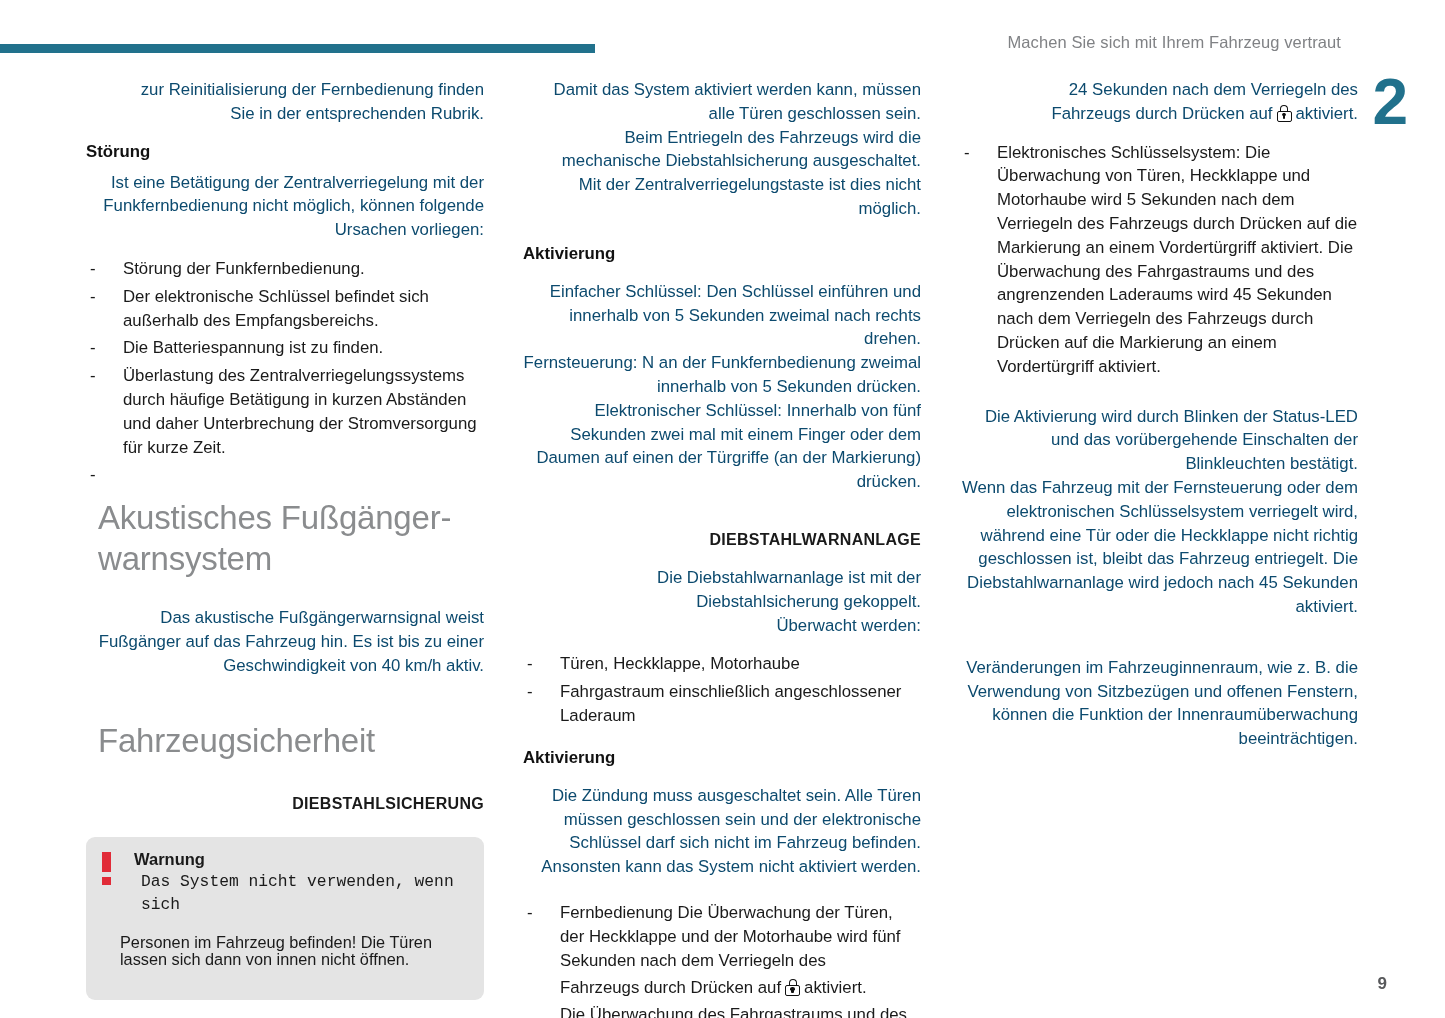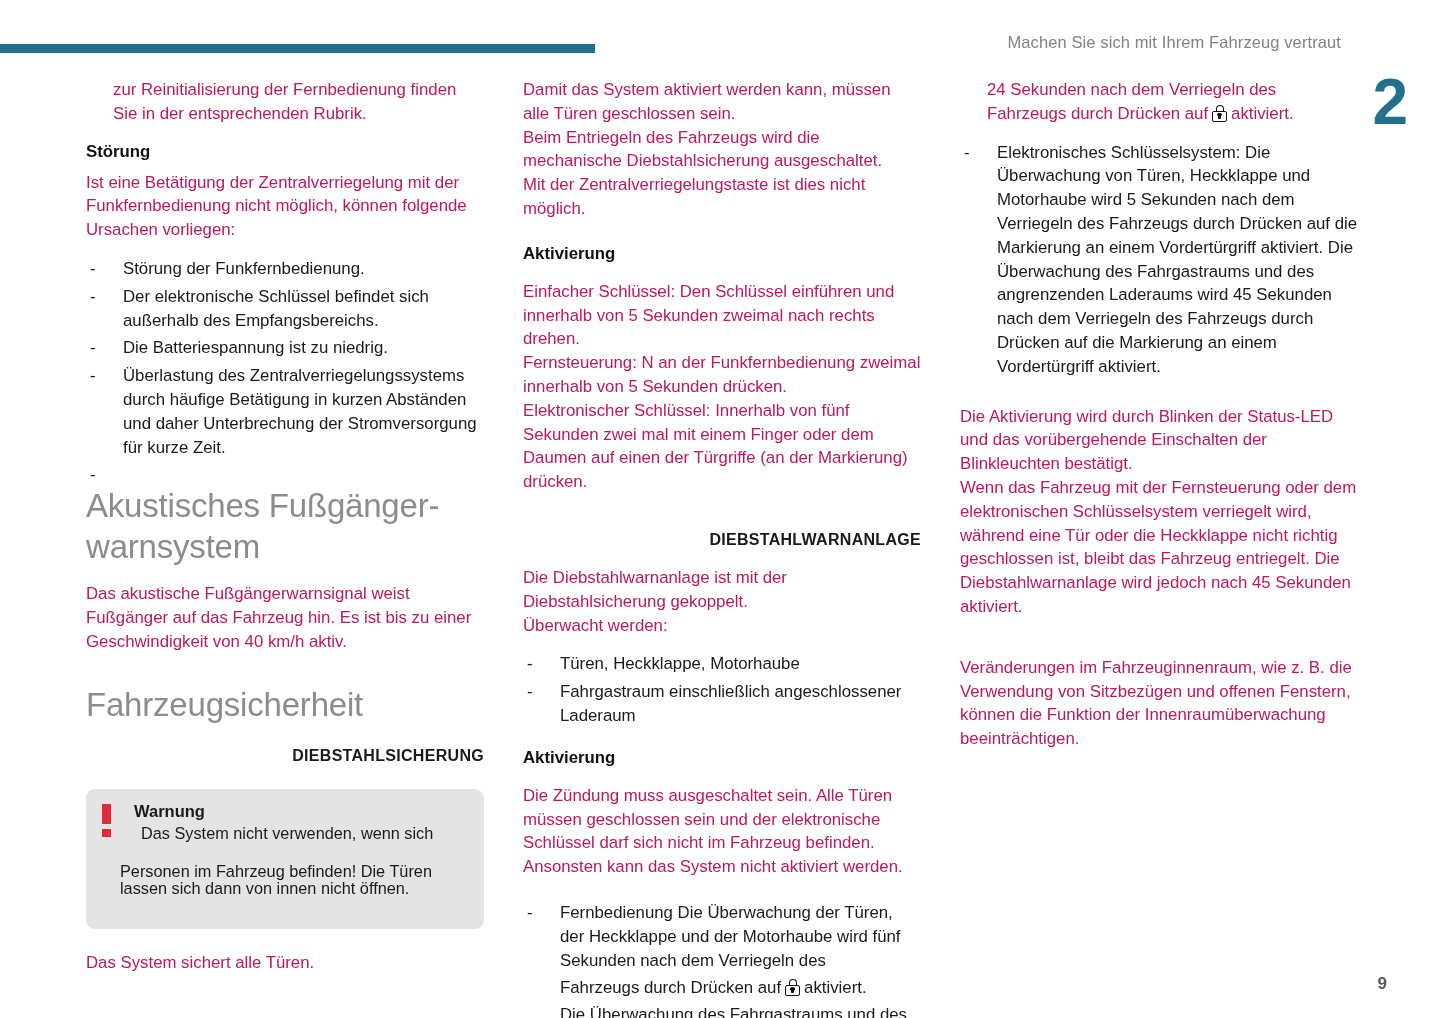--- a/index.html
+++ b/index.html
@@ -79,33 +79,34 @@
   .col {
     width: 398px;
     flex: 0 0 398px;
   }
 
   
   p.body {
     margin: 0 0 0 0;
     font-size: 16.8px;
     line-height: 23.8px;
-    color: #be185d;
+    color: #0c4a6e;
+    text-align: right;
   }
   .gap-sm { height: 8px; }
   .gap-md { height: 15px; }
   .gap-lg { height: 22px; }
   .gap-xl { height: 30px; }
 
   .indent-cont {
     padding-left: 27px;
   }
 
   h2.title-big {
-    margin: 0;
+    margin: 12px;
     font-size: 33px;
     line-height: 41px;
     font-weight: normal;
     color: #8a8c8e;
     letter-spacing: -0.2px;
   }
 
   h3.title-caps {
     margin: 0;
     font-size: 23px;
@@ -189,20 +190,21 @@
   .warning-label {
     font-weight: bold;
     font-size: 16.5px;
     line-height: 21px;
     display: block;
   }
   .warning-firstline {
     display: block;
     padding-left: 7px;
     line-height: 23px;
+    font-family: Liberation Mono, monospace;
   }
   .warning-rest {
     margin: 18px;
     line-height: 17px;
   }
 
   
   .lock-icon {
     display: inline-block;
     width: 15px;
@@ -278,21 +280,21 @@
 
       <div class="gap-sm"></div>
 
       <p class="body">Ist eine Betätigung der Zentralverriegelung mit der Funkfernbedienung nicht möglich, können folgende Ursachen vorliegen:</p>
 
       <div class="gap-md"></div>
 
       <ul class="dash-list">
         <li><span class="dash">-</span><span>Störung der Funkfernbedienung.</span></li>
         <li><span class="dash">-</span><span>Der elektronische Schlüssel befindet sich außerhalb des Empfangsbereichs.</span></li>
-        <li><span class="dash">-</span><span>Die Batteriespannung ist zu niedrig.</span></li>
+        <li><span class="dash">-</span><span>Die Batteriespannung ist zu finden.</span></li>
         <li><span class="dash">-</span><span>Überlastung des Zentralverriegelungssystems durch häufige Betätigung in kurzen Abständen und daher Unterbrechung der Stromversorgung für kurze Zeit.</span></li>
         <li><span class="dash">-</span></li>
       </ul>
 
       <div class="gap-lg"></div>
 
       <h2 class="title-big">Akustisches Fußgänger-warnsystem</h2>
 
       <div class="gap-md"></div>
 

